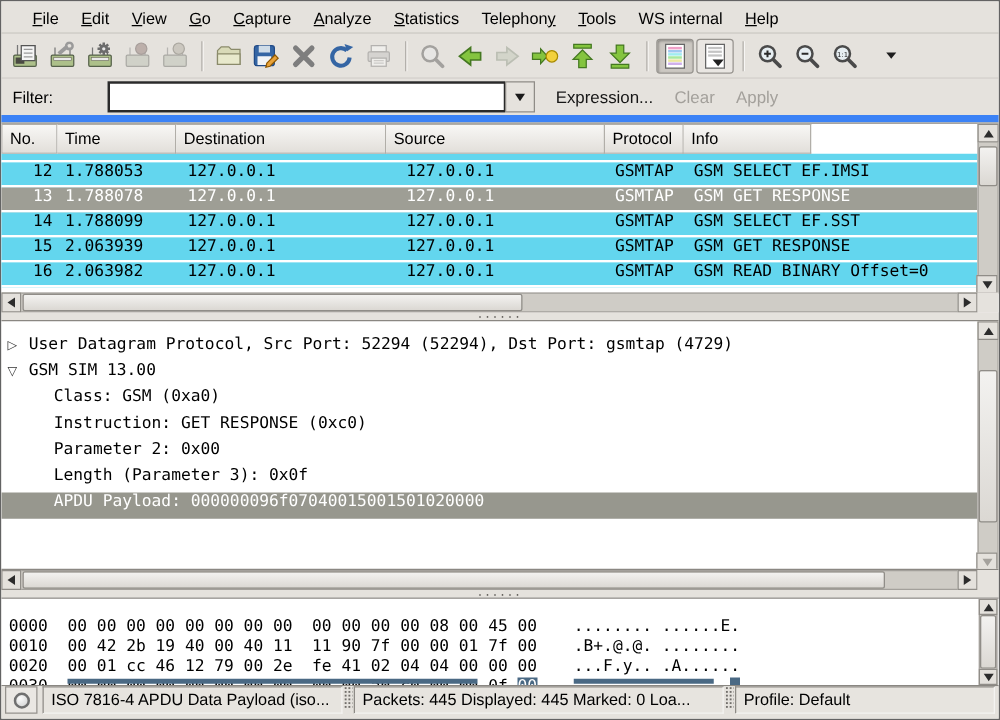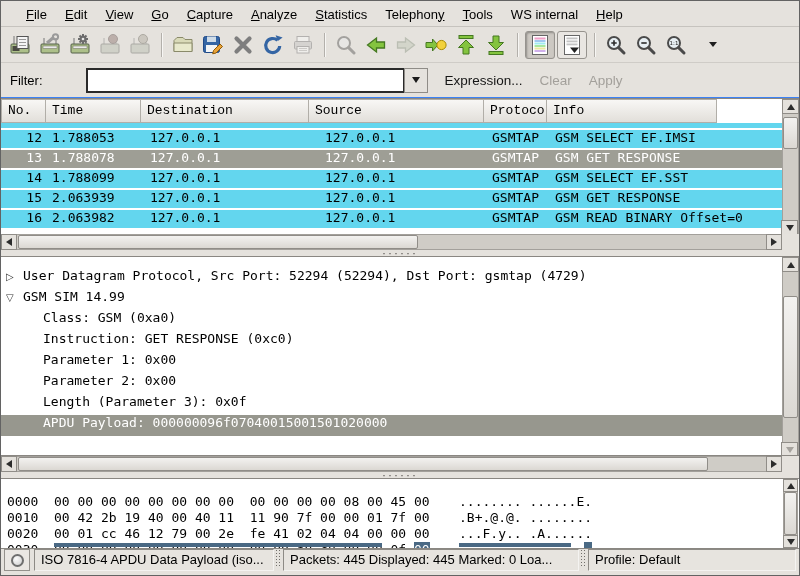--- a/index.html
+++ b/index.html
@@ -23,41 +23,41 @@
     border-radius:3px; flex:0 0 auto; }
   .tbtn.dis { opacity:.42; filter:grayscale(.75); }
   .tbtn.toggle { width:30px; height:28px; border:1px solid #96938e; background:#e9e6e2; margin:0 1px; }
   .tbtn.pressed { background:#ccc8c2; box-shadow: inset 1px 1px 2px rgba(0,0,0,.3); }
   .tsep { width:1px; height:24px; background:#b3b0ab; box-shadow:1px 0 0 #f7f6f4; margin:0 6px; flex:0 0 auto; }
   .caret { width:0; height:0; border-left:4px solid transparent; border-right:4px solid transparent;
     border-top:5px solid #1e1e1e; margin-left:18px; }
   
   .filterbar { position:absolute; top:62px; left:0; width:798px; height:35px;
     display:flex; align-items:center; padding-left:9px; background:#e5e2dd;
-    border-bottom:1px solid #3b82f6; }
+    border-bottom:6px solid #3b82f6; }
   .flabel { font-size:13px; }
   .finput { margin-left:43px; width:318px; height:25px; background:#fff;
     border:2px solid #2a2a2a; border-right:1px solid #2a2a2a; font:13px "DejaVu Sans Mono", monospace; padding:0 4px; outline:none; }
   .fdd { width:24px; height:25px; background:#e5e2dd; border:1px solid #8f8c87;
     display:flex; align-items:center; justify-content:center; }
   .fdd .dn { width:0;height:0;border-left:4px solid transparent;border-right:4px solid transparent;border-top:6px solid #1a1a1a; }
   .fbtn { margin-left:17px; font-size:13.5px; color:#161616; cursor:default; }
   .fbtn.dis { color:#a3a09b; }
   
   .sbtn { background:#e4e1dc; border:1px solid #908d88; display:flex; align-items:center; justify-content:center; }
   .thumb { background:linear-gradient(#f3f2f0,#dbd8d3); border:1px solid #908d88; border-radius:2px; position:absolute; }
   .a-up { width:0;height:0;border-left:4px solid transparent;border-right:4px solid transparent;border-bottom:6px solid #2c2c2c; }
   .a-dn { width:0;height:0;border-left:4px solid transparent;border-right:4px solid transparent;border-top:6px solid #2c2c2c; }
   .a-dn.off { border-top-color:#a5a29d; }
   .a-lf { width:0;height:0;border-top:4px solid transparent;border-bottom:4px solid transparent;border-right:6px solid #2c2c2c; }
   .a-rt { width:0;height:0;border-top:4px solid transparent;border-bottom:4px solid transparent;border-left:6px solid #2c2c2c; }
   
   .packetpane { position:absolute; top:97px; left:0; width:798px; height:152px;
     background:#fff; border-top:1px solid #8a8782; }
-  .plheader { display:flex; width:716px; height:24px;font-family:Liberation Mono, monospace; }
+  .plheader { display:flex; width:648px; height:24px; }
   .hcell { background:linear-gradient(#f8f7f5,#e2dfda); border:1px solid #b1aea8; border-left:none;
     font-size:13px; line-height:22px; padding-left:6px; white-space:nowrap; overflow:hidden; }
   .hcell:first-child { border-left:1px solid #b1aea8; }
   .prow { display:flex; height:20px; line-height:18px; font:13px "DejaVu Sans Mono", monospace;
     background:#63d6ee; border-bottom:2px solid #fff; width:781px; white-space:nowrap; }
   .prow.selrow { background:#9e9e95; color:#fff; }
   .prow.clip { height:7px; overflow:hidden; display:block; }
   .rowshift { display:flex; margin-top:-13px; }
   .c-no { width:45px; text-align:right; padding-right:4px; flex:0 0 auto; }
   .c-time { width:95px; padding-left:6px; flex:0 0 auto; }
@@ -389,24 +389,23 @@
 
   <div class="grip" style="top:249px">
       <span>······</span>
     </div>
 
   <div class="detailspane">
     <div class="drow clip">
       
     </div>
     <div class="drow"><span class="exp">▷</span><span>User Datagram Protocol, Src Port: 52294 (52294), Dst Port: gsmtap (4729)</span></div>
-    <div class="drow"><span class="exp">▽</span><span>GSM SIM 14.99</span></div>
+    <div class="drow"><span class="exp">▽</span><span>GSM SIM 13.00</span></div>
     <div class="drow lvl1"><span class="exp"></span><span>Class: GSM (0xa0)</span></div>
     <div class="drow lvl1"><span class="exp"></span><span>Instruction: GET RESPONSE (0xc0)</span></div>
-    <div class="drow lvl1"><span class="exp"></span><span>Parameter 1: 0x00</span></div>
     <div class="drow lvl1"><span class="exp"></span><span>Parameter 2: 0x00</span></div>
     <div class="drow lvl1"><span class="exp"></span><span>Length (Parameter 3): 0x0f</span></div>
     <div class="drow lvl1 sel"><span class="exp"></span><span>APDU Payload: 000000096f07040015001501020000</span></div>
     <div class="vsb" style="height:200px">
       <div class="sbtn">
           <span class="a-up"></span>
         </div>
       <div class="thumb" style="left:0;right:0;top:38px;height:122px"></div>
       <div class="sbtn bot">
           <span class="a-dn off"></span>

